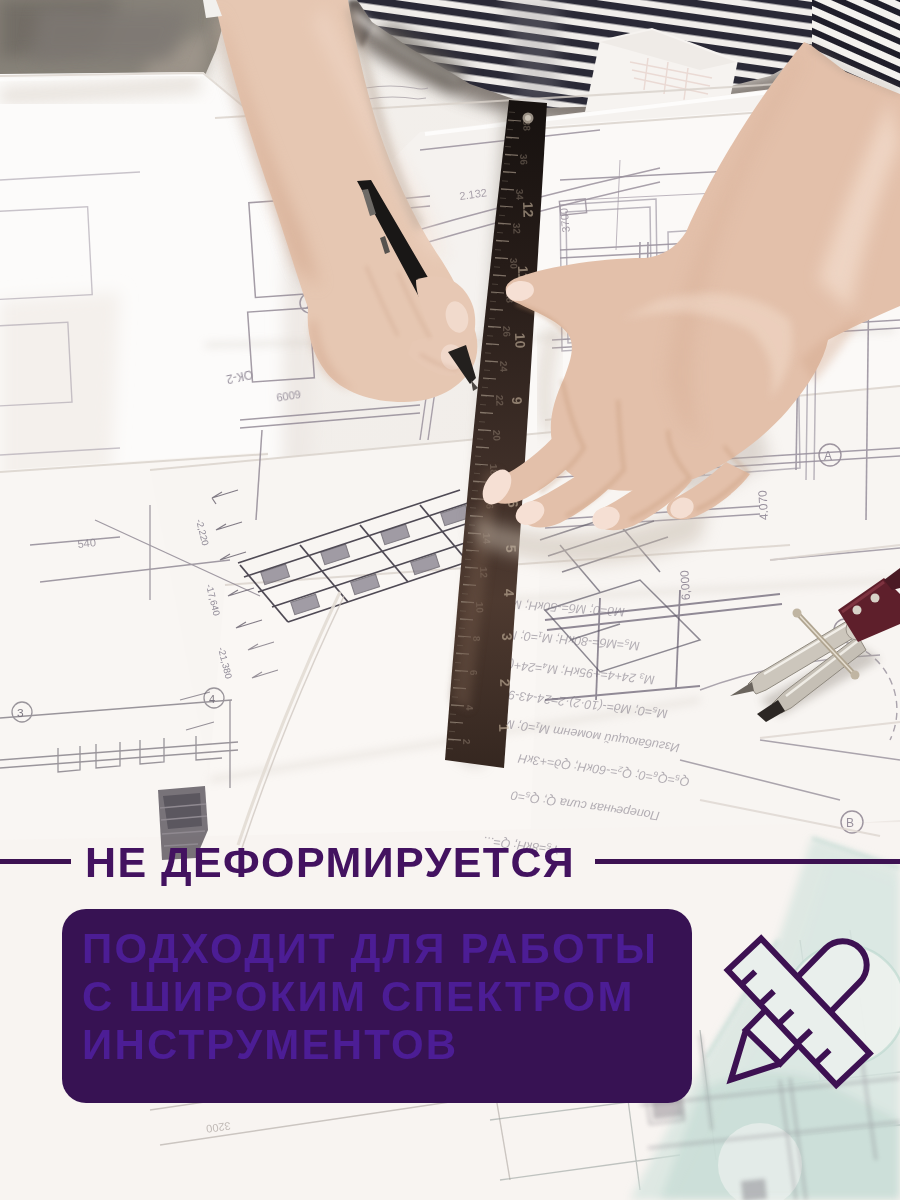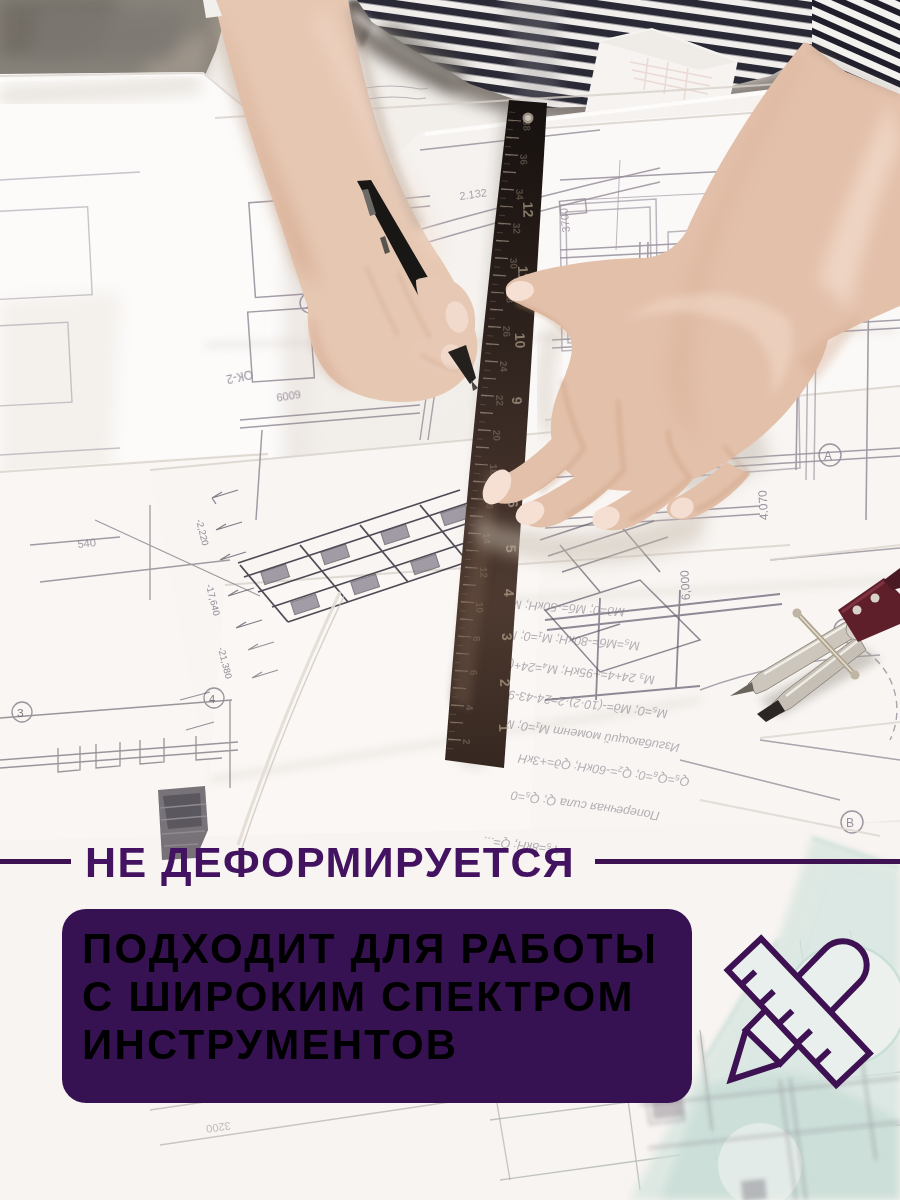--- a/index.html
+++ b/index.html
@@ -518,21 +518,21 @@
 
 </svg>
 <div class="ovl" style="left:0;top:859px;width:71px;height:5px;background:#3d1152;"></div>
 
 <div class="ovl" style="left:595px;top:859px;width:305px;height:5px;background:#3d1152;"></div>
 
 <div class="ovl" id="hdr" style="left:85px;top:841px;width:520px;font-weight:bold;font-size:43px;line-height:1;color:#431260;letter-spacing:1.4px;white-space:nowrap;">НЕ ДЕФОРМИРУЕТСЯ</div>
 
 <div class="ovl" style="left:62px;top:909px;width:630px;height:194px;background:#371253;border-radius:24px;"></div>
 
-<div class="ovl" id="panel" style="left:82px;top:925px;width:620px;font-weight:bold;font-size:42px;line-height:48px;color:#000000;letter-spacing:2.2px;white-space:nowrap;">ПОДХОДИТ ДЛЯ РАБОТЫ<br>С ШИРОКИМ СПЕКТРОМ<br>ИНСТРУМЕНТОВ</div>
+<div class="ovl" id="panel" style="left:82px;top:925px;width:620px;font-weight:bold;font-size:42px;line-height:48px;color:#4c1d95;letter-spacing:2.2px;white-space:nowrap;">ПОДХОДИТ ДЛЯ РАБОТЫ<br>С ШИРОКИМ СПЕКТРОМ<br>ИНСТРУМЕНТОВ</div>
 
 <svg class="ovl" style="left:712px;top:927px;" width="170" height="170" viewBox="0 0 170 170">
   <g fill="none" stroke="#3d1152" stroke-width="6" stroke-linejoin="miter">
 
     <g transform="rotate(-45.7 86 84)">
       <path d="M36,60 L150,60 A24,24 0 0 1 150,108 L36,108 Z" fill="#e9efec" fill-opacity="1"></path>
       <path d="M36,60 L-10,84 L36,108"></path>
     </g>
 
     <g transform="rotate(46.6 86 84)">

